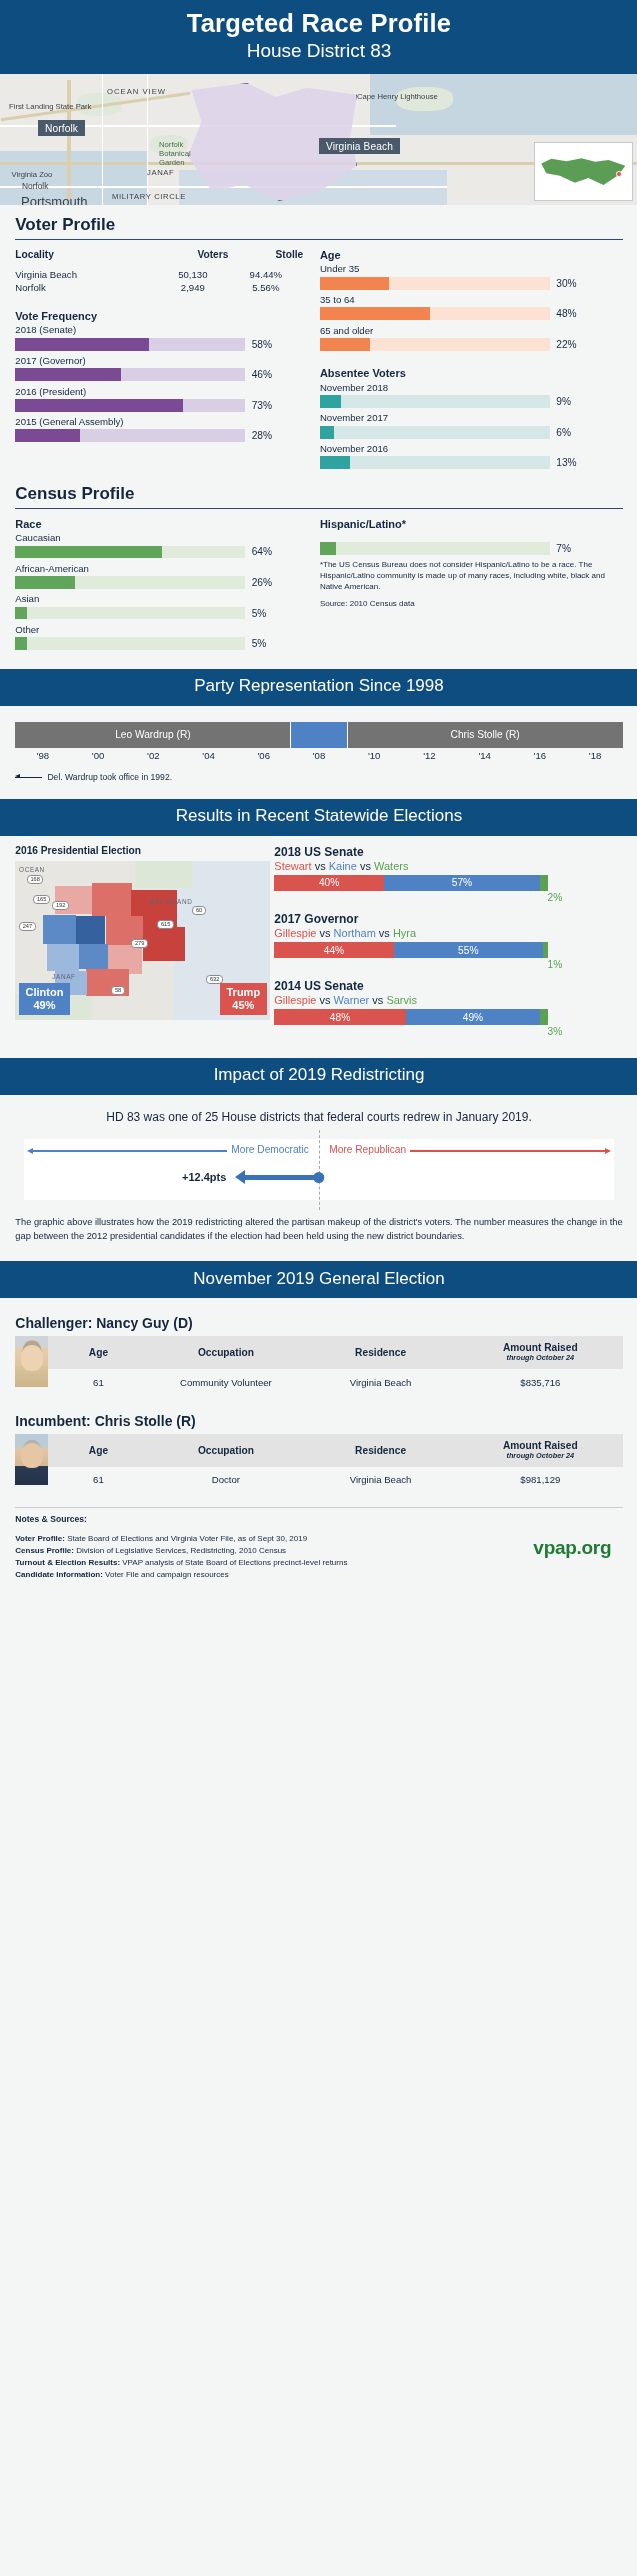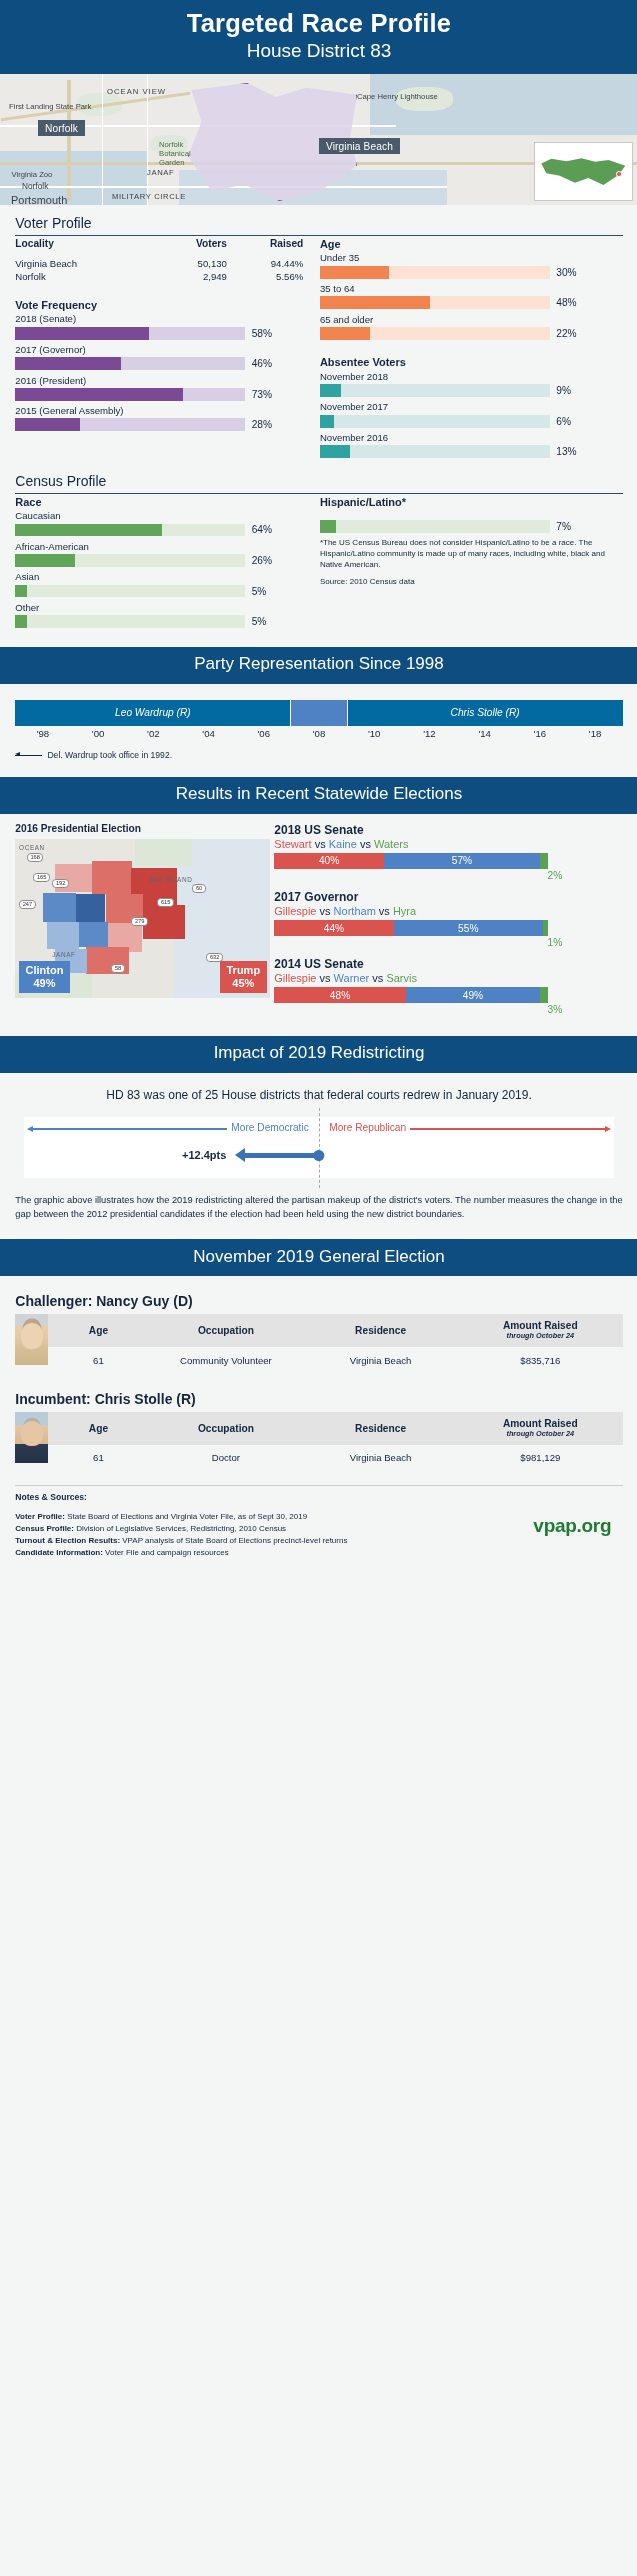--- a/index.html
+++ b/index.html
@@ -77,37 +77,37 @@
     clip-path: polygon(0% 22%, 12% 6%, 30% 14%, 48% 4%, 64% 16%, 80% 10%, 100% 30%, 92% 62%, 74% 96%, 56% 72%, 40% 88%, 22% 64%, 6% 56%);
   }
   .inset .dot {
     position:absolute; right:10.2px; top:28px; width:5.7px; height:5.7px;
     background:#e05a4f; border:1.3px solid #fff; border-radius:50%;
   }
 
   
   .content { padding: 0 15.3px; }
   .sec-head {
-    font-size: 14px; font-weight: normal; padding: 10.2px 0 3.8px;
-    border-bottom: 1.3px solid #2f4a68; margin-bottom: 2px;
+    font-size: 17px; font-weight: bold; padding: 10.2px 0 3.8px;
+    border-bottom: 1.3px solid #2f4a68; margin-bottom: 9px;
   }
   .cols { display: flex; gap: 16.6px; }
   .col-l { width: 288px; }
   .col-r { width: 288px; }
 
   .sub-head { font-size: 11px; font-weight: bold; margin-bottom: 2.6px; }
   .sub-head.sp { margin-top: 16.6px; }
 
   
   table.locality { width: 100%; border-collapse: collapse; }
   table.locality th {
     font-size: 10.2px; font-weight: bold; text-align: right; padding-bottom: 9px;
   }
   table.locality th.l { text-align: left; }
-  table.locality td { font-size: 9.6px; text-align: right; padding: 0.6px 0; }
+  table.locality td { font-size: 9.6px; text-align: center; padding: 0.6px 0; }
   table.locality td.l { text-align: left; }
 
   
   .barrow { margin-bottom: 4.5px; }
   .barrow .lbl { font-size: 9.6px; margin-bottom: 1.3px; line-height: 1.25; }
   .barline { display: flex; align-items: center; }
   .track { height: 12.8px; position: relative; flex: 0 0 230px; }
   .fill { height: 100%; position: absolute; left: 0; top: 0; }
   .pct { font-size: 10.2px; margin-left: 6.4px; white-space: nowrap; }
 
@@ -137,21 +137,21 @@
   }
   .tl-callout .brace {
     position: absolute; left: 50%; transform: translateX(-50%); top: 24px;
     width: 55px; height: 10.2px; border: 0.6px solid #5e6b7c; border-top: none; border-bottom: none;
   }
   .tl-callout .brace::before {
     content:''; position:absolute; left:0; right:0; top:0; height:0.6px; background:#5e6b7c;
   }
   .tl-bar { display: flex; height: 25.5px; }
   .tl-seg { display: flex; align-items: center; justify-content: center; color: #fff; font-size: 10.2px; }
-  .tl-seg.r { background: #0369a1; font-style: italic; }
+  .tl-seg.r { background: #737373; }
   .tl-seg.d { background: #4e82c4; border-left: 0.6px solid #fff; border-right: 0.6px solid #fff; }
   .tl-years { display: flex; margin-top: 1.9px; }
   .tl-years span { font-size: 9.6px; text-align: center; }
   .tl-note { font-size: 8.6px; margin-top: 11.5px; display: flex; align-items: center; gap: 5.1px; text-align: right; }
   .arrow-left { display:inline-block; width: 27px; height: 1px; background:#15263f; position: relative; }
   .arrow-left::before {
     content:''; position:absolute; left:0; top:-2.2px;
     border-top: 2.6px solid transparent; border-bottom: 2.6px solid transparent; border-right: 5.1px solid #15263f;
   }
 
@@ -282,42 +282,42 @@
     <div class="road" style="left:0;top:51px;width:396px"></div>
     <div class="road" style="left:102px;top:0;width:1.3px;height:131px"></div>
     <div class="road" style="left:147px;top:0;width:1.3px;height:131px"></div>
     <div class="road" style="left:0;top:112px;width:447px"></div>
     <div class="district"></div>
     <div class="map-town" style="left:9px;top:28px">First Landing State Park</div>
     <div class="map-town" style="left:107px;top:12.8px;letter-spacing:1px">OCEAN VIEW</div>
     <div class="map-town" style="left:159px;top:67px;width:38px;color:#4c6b4c;line-height:1.15">Norfolk Botanical Garden</div>
     <div class="map-town" style="left:11.5px;top:96px">Virginia Zoo</div>
     <div class="map-town" style="left:22px;top:107px;font-size:8.3px">Norfolk</div>
-    <div class="map-town" style="left:11px;top:120px;font-size:11px">Portsmouth</div>
+    <div class="map-town" style="left:21px;top:120px;font-size:13px">Portsmouth</div>
     <div class="map-town" style="left:147px;top:94px;letter-spacing:0.6px">JANAF</div>
     <div class="map-town" style="left:112px;top:118px;letter-spacing:0.6px">MILITARY CIRCLE</div>
     <div class="map-town" style="left:357px;top:18px">Cape Henry Lighthouse</div>
     <div class="map-label lg" style="left:38px;top:46px">Norfolk</div>
     <div class="map-label lg" style="left:319px;top:64px">Virginia Beach</div>
     <div class="inset">
       <div class="va"></div>
       <div class="dot"></div>
     </div>
   </div>
 
   <div class="content">
     <div class="sec-head">Voter Profile</div>
     <div class="cols">
       <div class="col-l">
         <table class="locality">
           <tbody>
               <tr>
             <th class="l">Locality</th>
             <th>Voters</th>
-            <th>Raised</th>
+            <th>Stolle</th>
           </tr>
           <tr>
             <td class="l">Virginia Beach</td>
             <td>50,130</td>
             <td>94.44%</td>
           </tr>
           <tr>
             <td class="l">Norfolk</td>
             <td>2,949</td>
             <td>5.56%</td>

